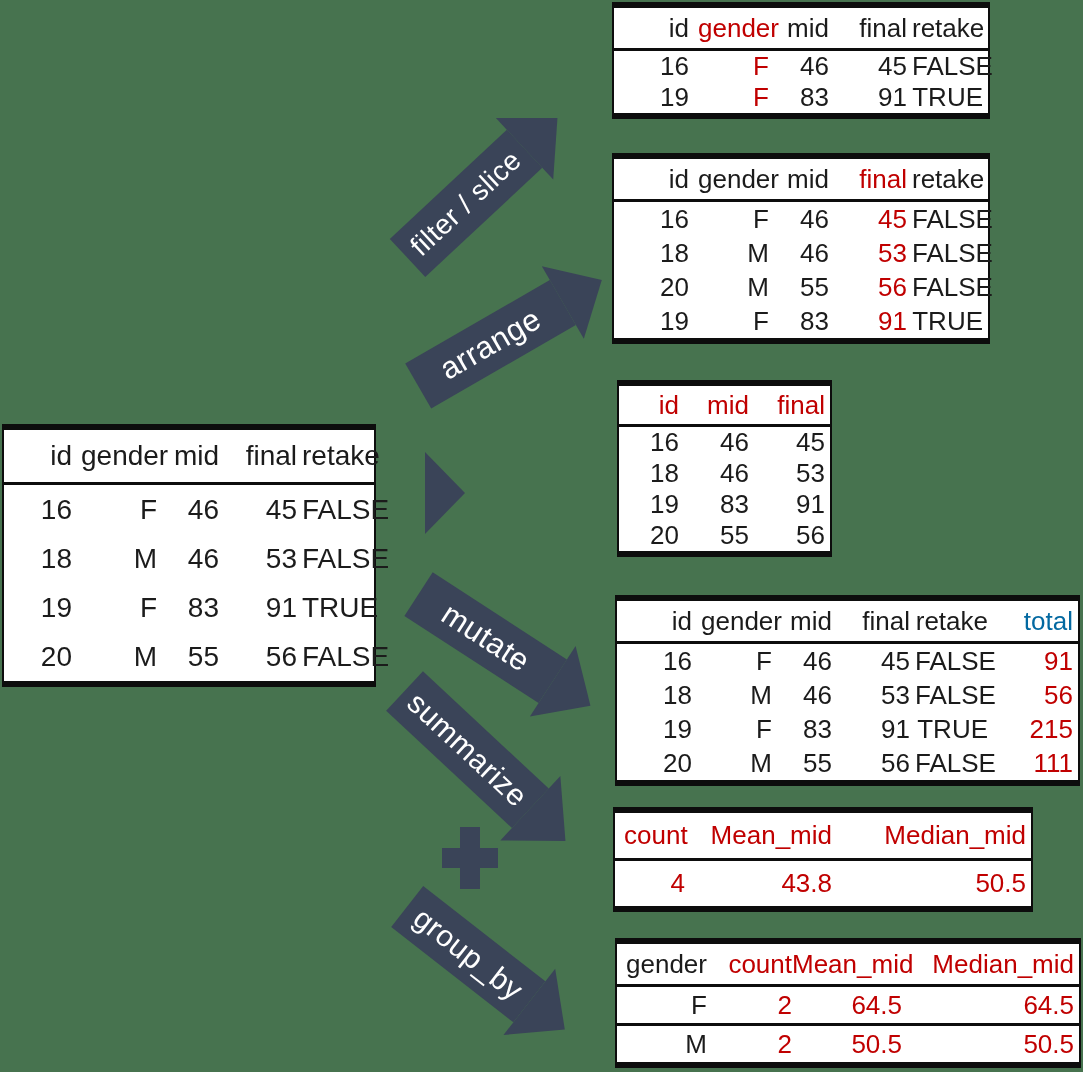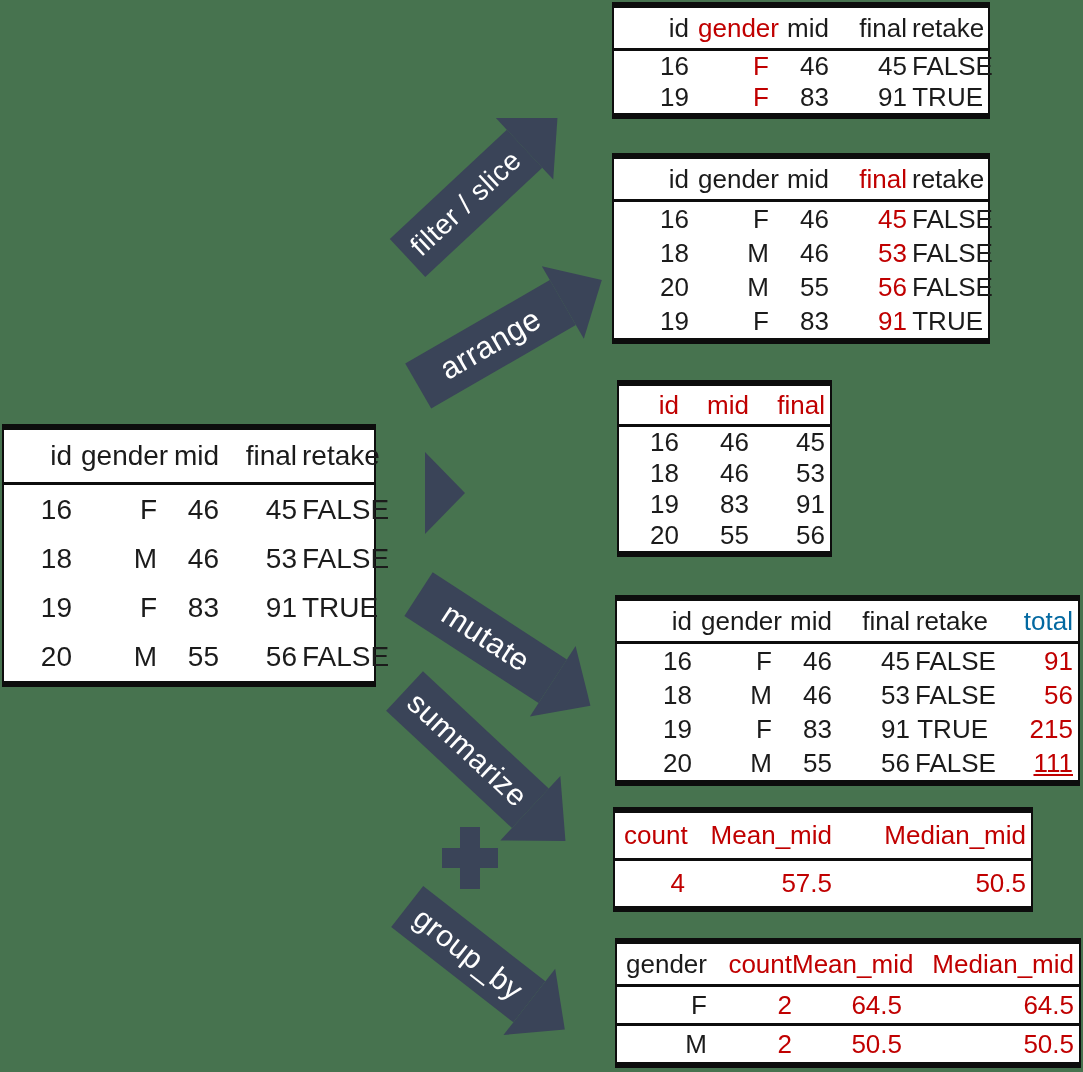--- a/index.html
+++ b/index.html
@@ -206,32 +206,32 @@
         <span class="tcell ar">91</span>
         <span class="tcell ar">TRUE</span>
         <span class="tcell ar" style="color: rgb(192, 0, 0);">215</span>
       </div>
       <div class="trow" style="grid-template-columns: 75px 80px 65px 78px 78px 1fr; height: 34px;">
         <span class="tcell al">20</span>
         <span class="tcell al">M</span>
         <span class="tcell ar">55</span>
         <span class="tcell ar">56</span>
         <span class="tcell ar">FALSE</span>
-        <span class="tcell ar" style="color: rgb(192, 0, 0); text-decoration: underline;">111</span>
+        <span class="tcell ar" style="color: rgb(192, 0, 0);">111</span>
       </div>
     </div>
   <div class="dtable" style="left: 613px; top: 807px; width: 420px; font-size: 26px;">
       <div class="trow thead" style="grid-template-columns: 70px 152px 1fr; height: 45px;">
         <span class="tcell al" style="color: rgb(192, 0, 0);">count</span>
         <span class="tcell ar" style="color: rgb(192, 0, 0);">Mean_mid</span>
         <span class="tcell ar" style="color: rgb(192, 0, 0);">Median_mid</span>
       </div>
       <div class="trow" style="grid-template-columns: 70px 152px 1fr; height: 45px;">
         <span class="tcell al" style="color: rgb(192, 0, 0);">4</span>
-        <span class="tcell ar" style="color: rgb(192, 0, 0);">57.5</span>
+        <span class="tcell ar" style="color: rgb(192, 0, 0);">43.8</span>
         <span class="tcell ar" style="color: rgb(192, 0, 0);">50.5</span>
       </div>
     </div>
   <div class="dtable" style="left: 615px; top: 938px; width: 466px; font-size: 26px;">
       <div class="trow thead" style="grid-template-columns: 90px 85px 115px 1fr; height: 40px;">
         <span class="tcell al">gender</span>
         <span class="tcell al" style="color: rgb(192, 0, 0);">count</span>
         <span class="tcell ar" style="color: rgb(192, 0, 0);">Mean_mid</span>
         <span class="tcell ar" style="color: rgb(192, 0, 0);">Median_mid</span>
       </div>

